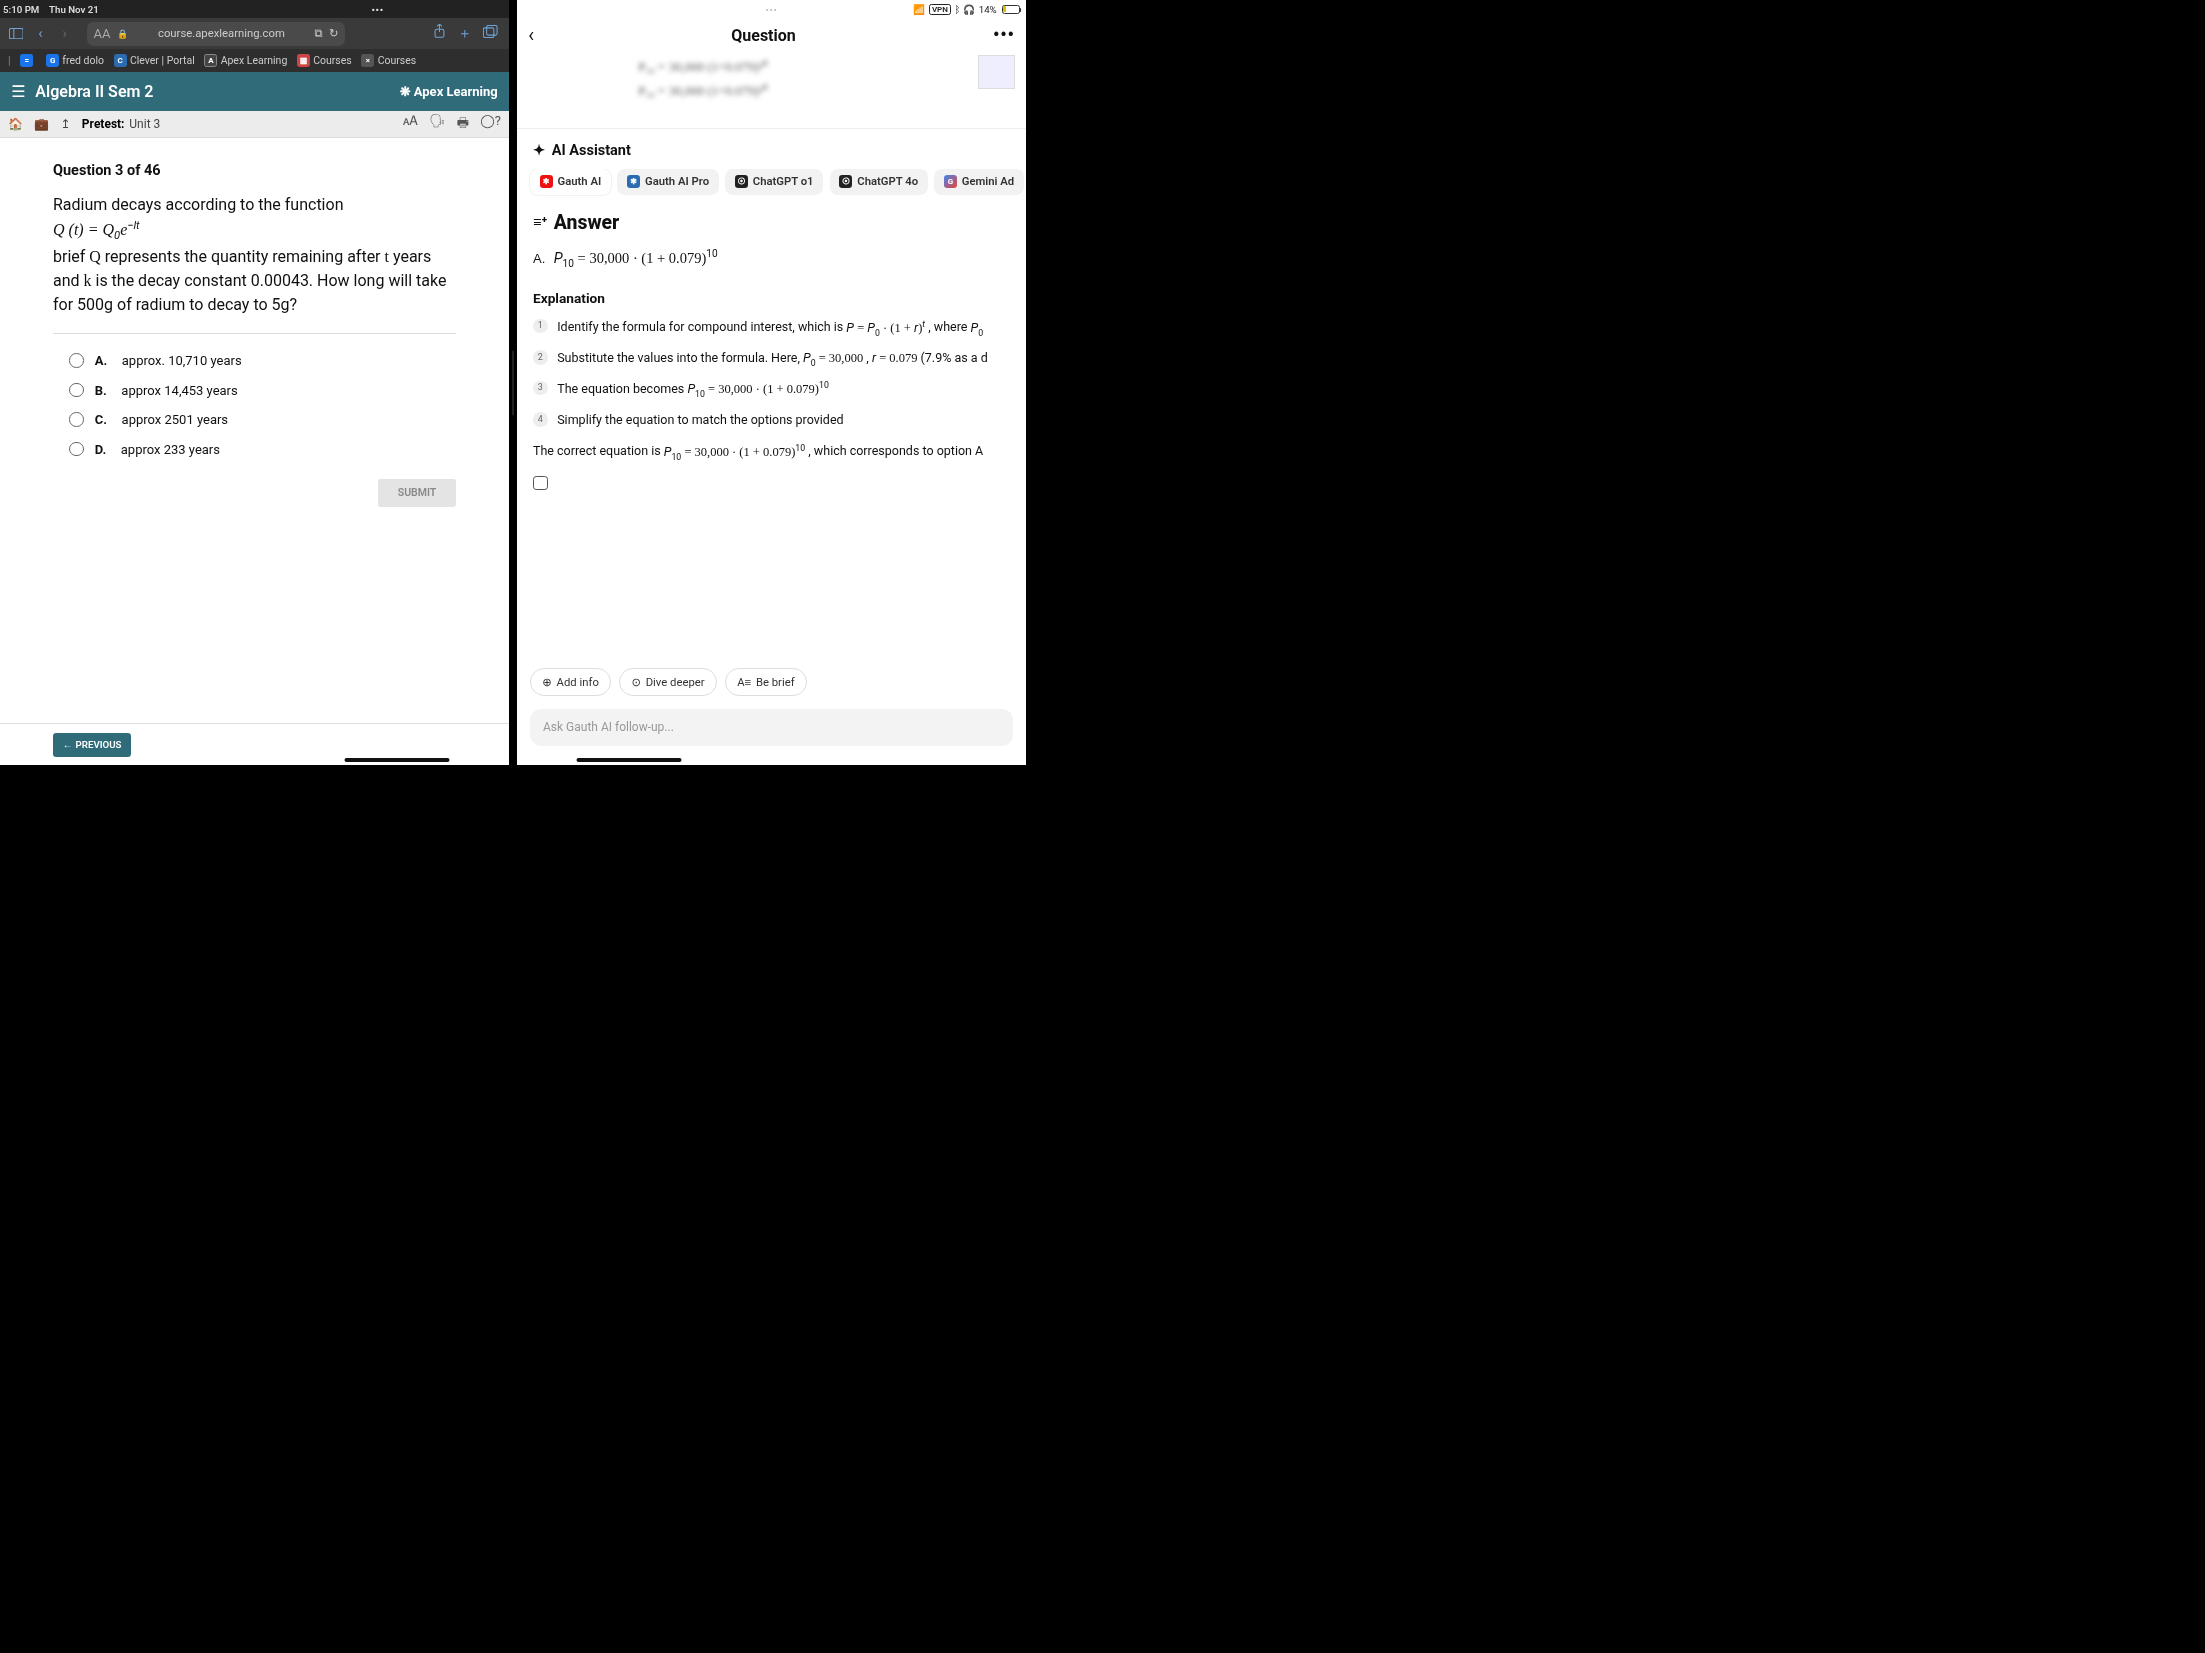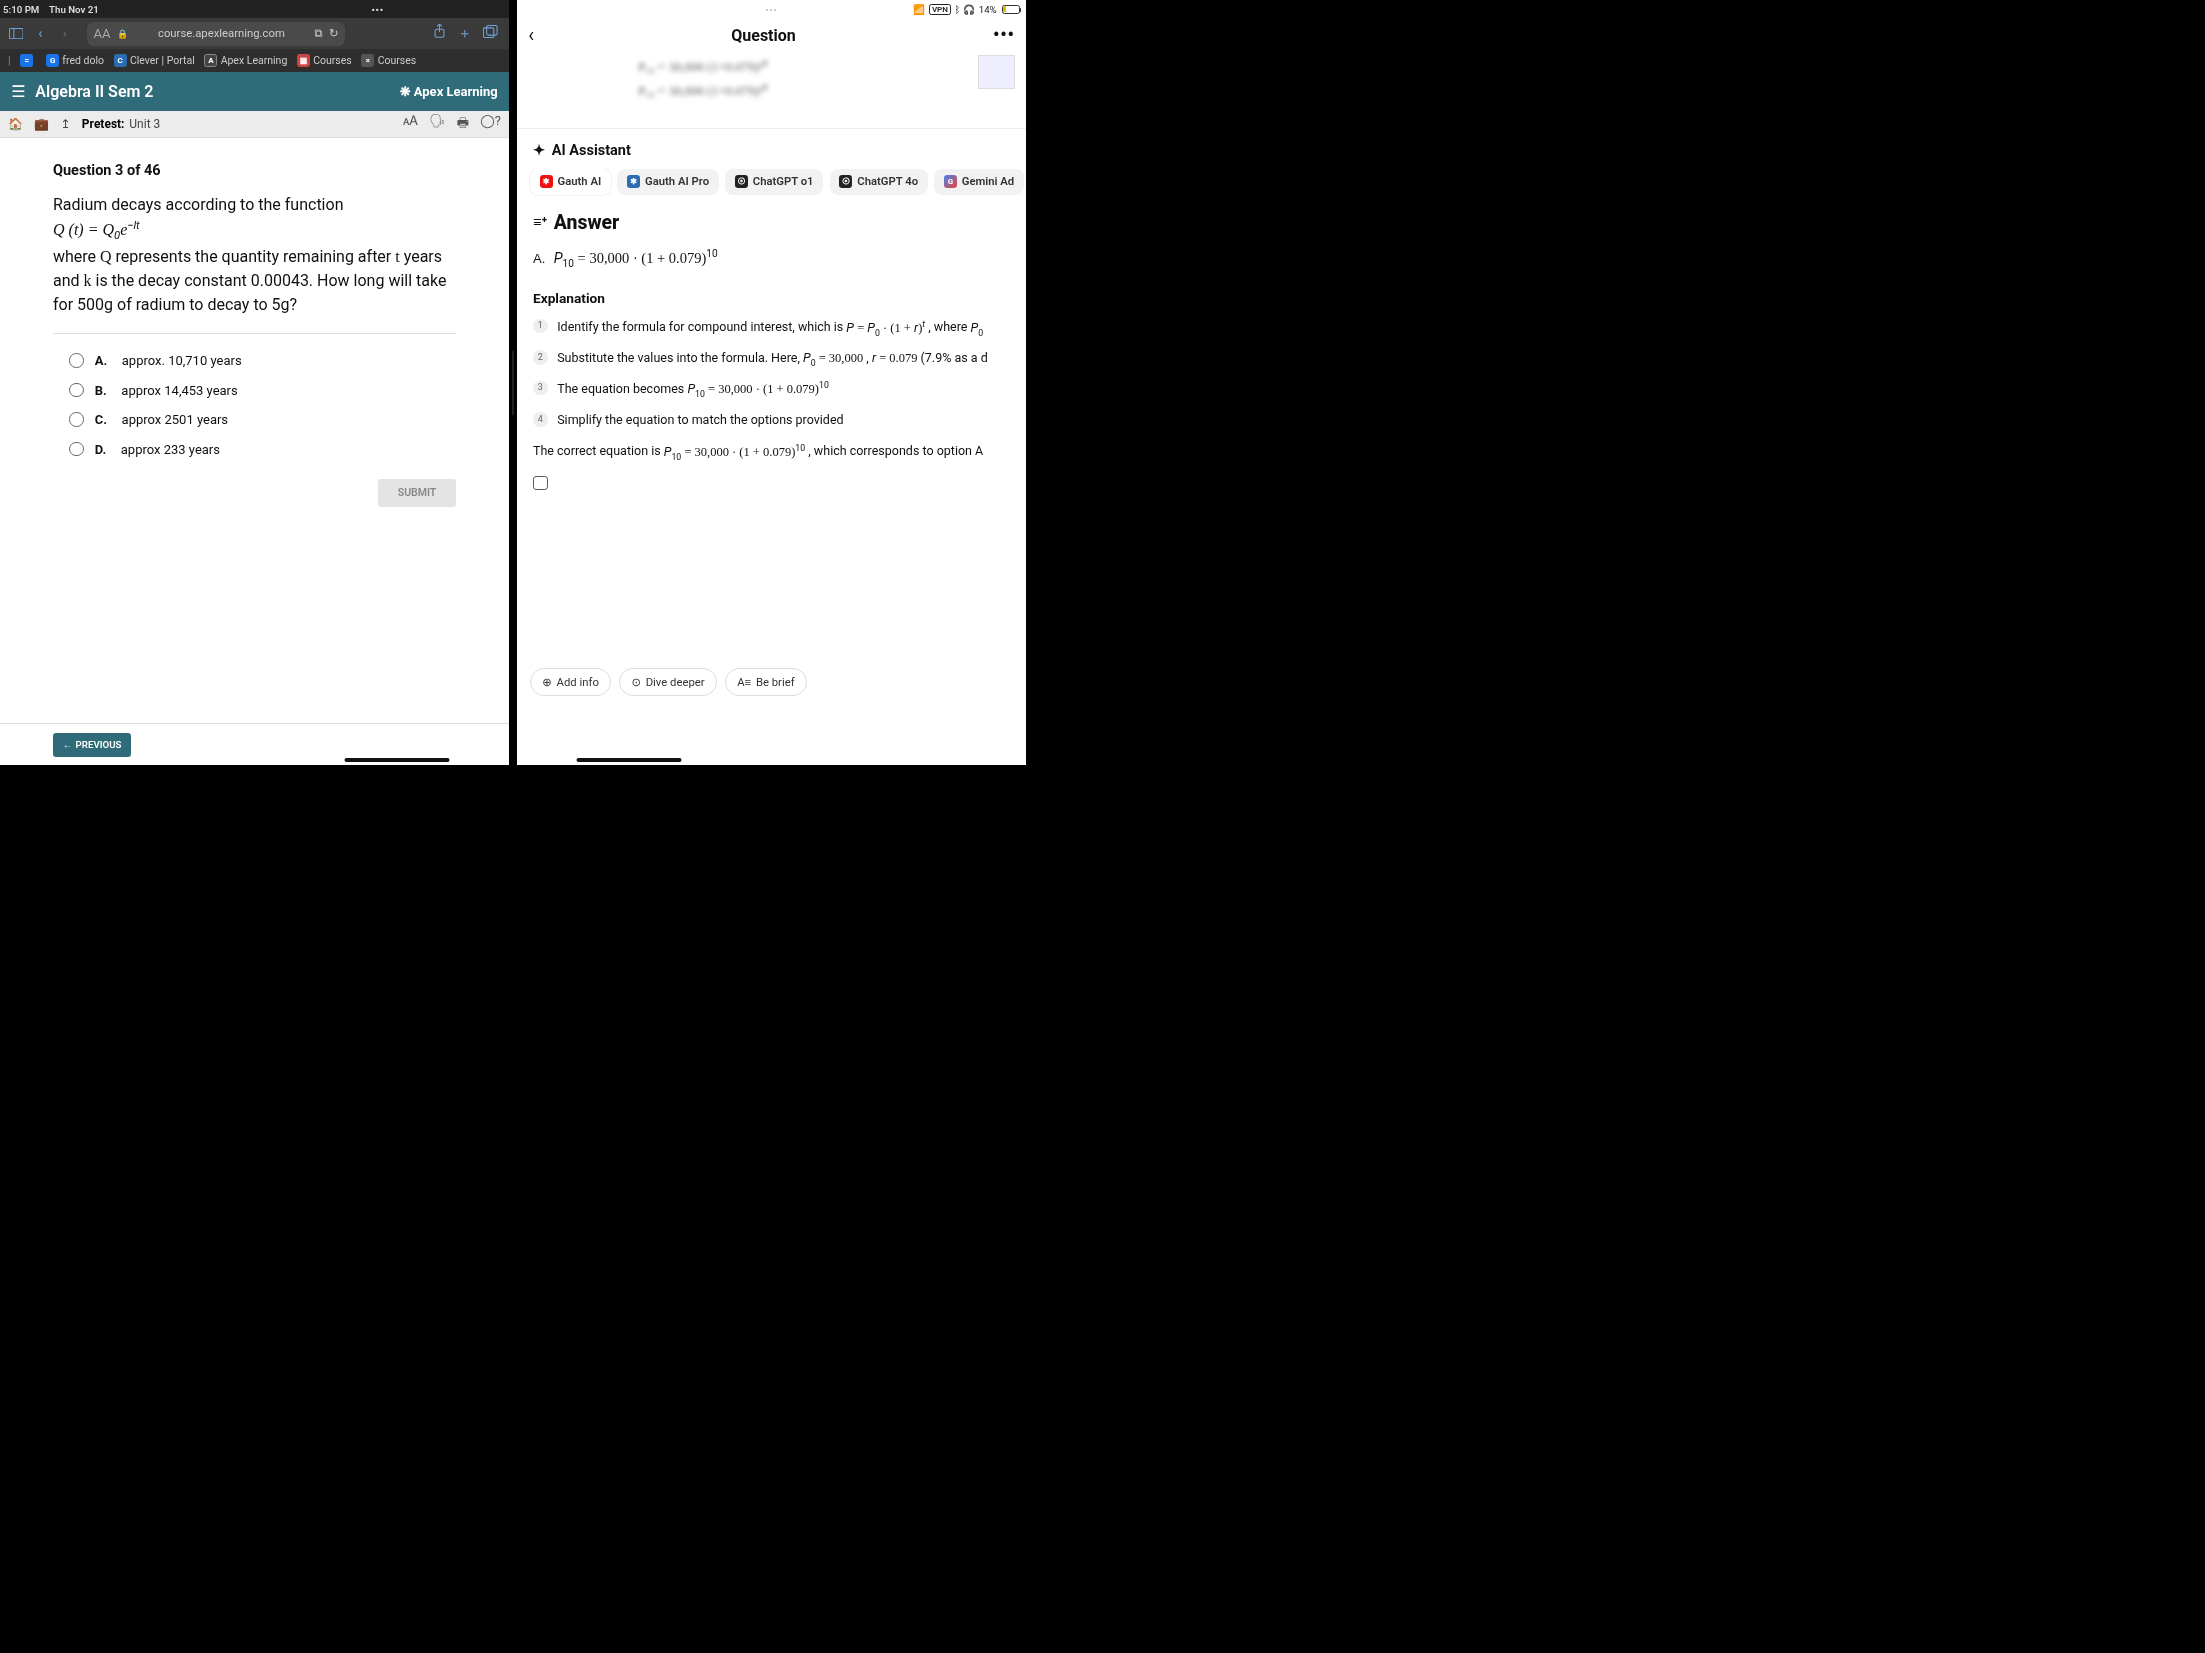--- a/index.html
+++ b/index.html
@@ -217,21 +217,21 @@
       <span>🖶</span>
       <span>◯?</span>
     </div>
   </div>
 
   <div class="q-area">
     <div class="q-title">Question 3 of 46</div>
     <div class="q-body">
       <span>Radium decays according to the function</span><br>
       <span class="math" style="font-style:italic;">Q (t) = Q<sub>0</sub>e<sup>−lt</sup></span><br>
-      <span>where </span><i class="math">Q</i><span> represents the quantity remaining after </span><i class="math">t</i><span> years and </span><i class="math">k</i><span> is the decay constant 0.00043. How long will take for 500g of radium to decay to 5g?</span>
+      <span>brief </span><i class="math">Q</i><span> represents the quantity remaining after </span><i class="math">t</i><span> years and </span><i class="math">k</i><span> is the decay constant 0.00043. How long will take for 500g of radium to decay to 5g?</span>
     </div>
     <hr class="hr">
     <div id="opts-holder">
         <div class="option">
           <span class="radio"></span>
           <span class="lbl">A.</span>
           <span>approx. 10,710 years</span>
         </div>
         <div class="option">
           <span class="radio"></span>
@@ -359,16 +359,19 @@
       <div class="act-pill">
         <span>⊙</span>
         <span>Dive deeper</span>
       </div>
       <div class="act-pill">
         <span>A≡</span>
         <span>Be brief</span>
       </div>
     </div>
 
+  <div class="r-input">
+    <span>Ask Gauth AI follow-up...</span>
+  </div>
 
   <div class="home-ind" style="left:22%;"></div>
 </div>
 
 
 </body></html>

